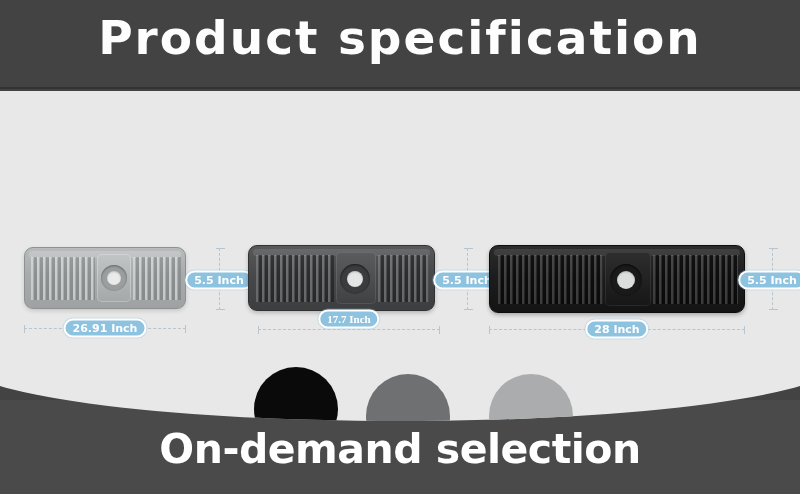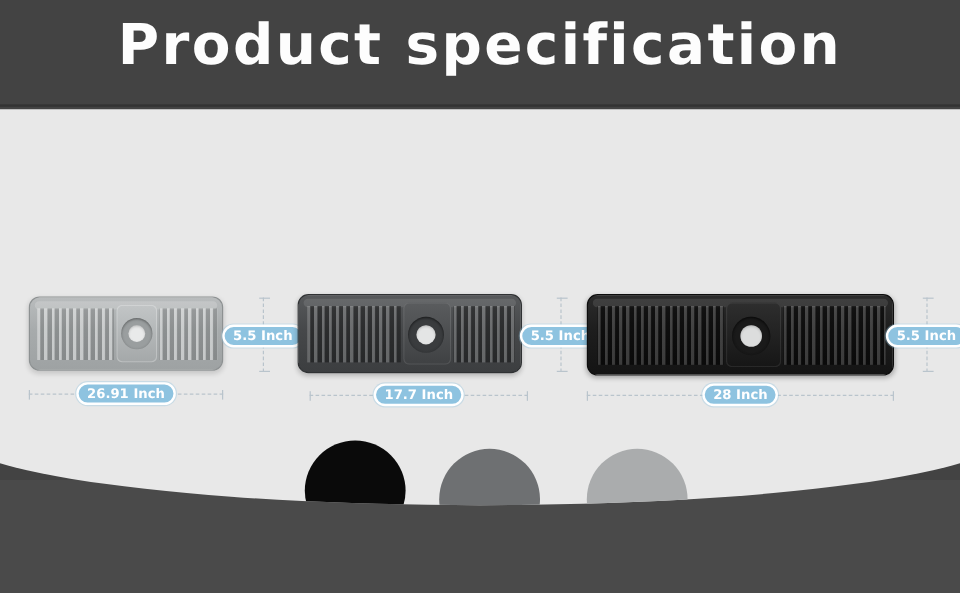--- a/index.html
+++ b/index.html
@@ -254,21 +254,21 @@
         <div class="ribs" style="left:7px; width:78px;"></div>
         <div class="boss" style="left:87px; width:40px;"></div>
         <div class="ribs" style="left:129px; width:51px;"></div>
         <div class="drain-ring" style="left:91px; top:18px; width:30px; height:30px;"></div>
         <div class="drain-hole" style="left:98px; top:25px; width:16px; height:16px;"></div>
       </div>
       <div class="dim-h" style="left:258px; top:238px; width:182px;">
         <span class="cap-l"></span>
         <span class="cap-r"></span>
       </div>
-      <div class="pill" style="left:349px; top:238px;">17.7 Inch</div>
+      <div class="pill" style="left:349px; top:228px;font-family:Liberation Serif, serif;">17.7 Inch</div>
 
       <div class="dim-v" style="left:467px; top:157px; height:62px;">
         <span class="cap-t"></span>
         <span class="cap-b"></span>
       </div>
       <div class="pill" style="left:467px; top:189px;">5.5 Inch</div>
 
       <div class="mat m-black" style="left:489px; top:154px; width:256px; height:68px;">
         <div class="lip"></div>
         <div class="ribs" style="left:8px; width:105px;"></div>
@@ -291,14 +291,15 @@
 
       <div class="swatch" style="left:296px; top:276px; background:#0a0a0a;"></div>
 
       <div class="swatch" style="left:408px; top:283px; background:#6e7072;"></div>
 
       <div class="swatch" style="left:531px; top:283px; background:#aaacad;"></div>
 
     </div>
   </div>
 
+  <div class="footer-title">On-demand selection</div>
 
 </div>
 
 </body></html>

